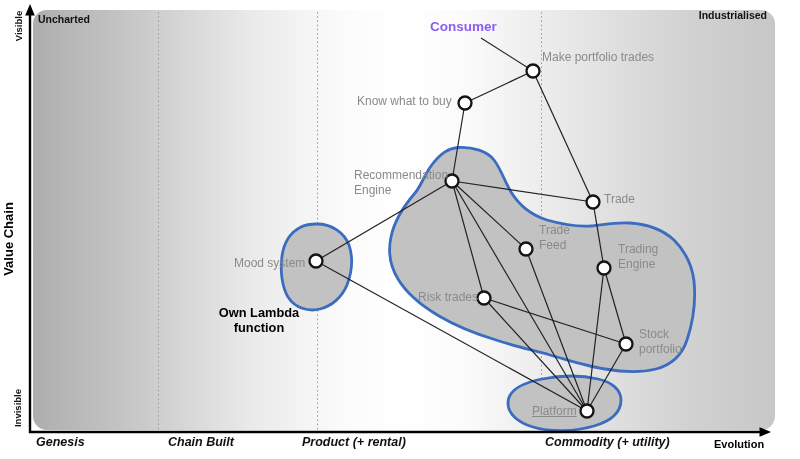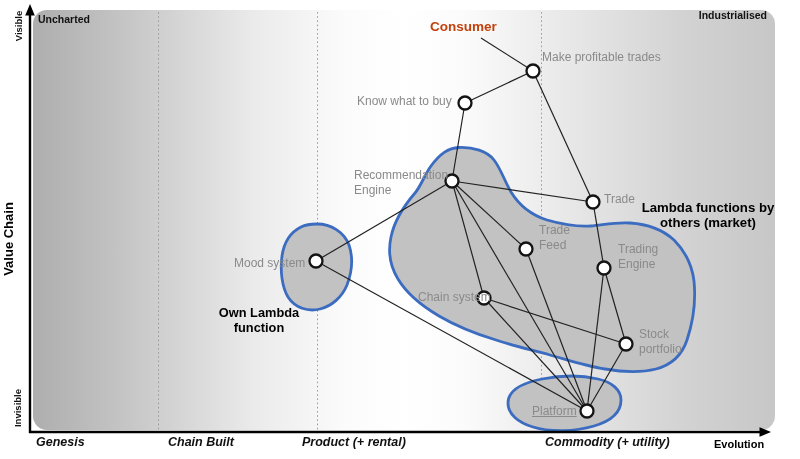--- a/index.html
+++ b/index.html
@@ -4,21 +4,21 @@
 <style>
   html,body{margin:0;padding:0;background:#ffffff;}
   #stage{
     position:relative;width:800px;height:459px;overflow:hidden;
     font-family:"Liberation Sans", sans-serif;background:#ffffff;
   }
   #map-svg{position:absolute;left:0;top:0;}
   .lbl{position:absolute;white-space:pre-line;line-height:14px;}
   .corner-lbl{font-size:10.5px;font-weight:bold;color:#111;}
   .node-label{color:#8a8a8a;font-size:12px;line-height:14.5px;}
-  .node-label.emphasis{color:#c2410c;font-weight:bold;font-size:13.5px;}
+  .node-label.emphasis{color:#8b5cf6;font-weight:bold;font-size:13.5px;}
   .group-label{font-weight:bold;color:#000;font-size:12.8px;line-height:14.5px;text-align:center;}
   .stage-label{font-style:italic;font-weight:600;font-size:12.5px;color:#111;}
   .evolution-label{font-weight:bold;font-size:11px;color:#000;}
   .rot{transform:rotate(-90deg);text-align:center;}
   .value-chain{font-weight:bold;font-size:13px;color:#000;}
   .vis-label{font-weight:600;font-size:9.5px;color:#111;}
   .amazon-label{text-align:right;}
 </style>
 </head>
 <body>
@@ -124,43 +124,41 @@
     <g stroke="#000" stroke-width="2.4">
       <line x1="30" y1="433" x2="30" y2="13"></line>
       <line x1="29" y1="432" x2="761" y2="432"></line>
     </g>
     <polygon points="30,4 25.2,15.5 34.8,15.5" fill="#000"></polygon>
     <polygon points="771,432 759.5,427.2 759.5,436.8" fill="#000"></polygon>
   </svg>
 
   <div id="labels-layer">
       <div class="lbl node-label emphasis" style="left: 430px; top: 20px;">Consumer</div>
-      <div class="lbl node-label" style="left: 542px; top: 50px;">Make profitable trades</div>
+      <div class="lbl node-label" style="left: 542px; top: 50px;">Make portfolio trades</div>
       <div class="lbl node-label" style="left: 357px; top: 94px;">Know what to buy</div>
       <div class="lbl node-label" style="left: 354px; top: 168px;">Recommendation
 Engine</div>
       <div class="lbl node-label" style="left: 604px; top: 192px;">Trade</div>
       <div class="lbl node-label" style="left: 539px; top: 223px;">Trade
 Feed</div>
       <div class="lbl node-label" style="left: 618px; top: 242px;">Trading
 Engine</div>
       <div class="lbl node-label" style="left: 234px; top: 256px;">Mood system</div>
-      <div class="lbl node-label" style="left: 418px; top: 290px;">Chain system</div>
+      <div class="lbl node-label" style="left: 418px; top: 290px;">Risk trades</div>
       <div class="lbl node-label" style="left: 639px; top: 327px;">Stock
 portfolio</div>
       <div class="lbl node-label" style="left: 532px; top: 404px; text-decoration: underline;">Platform</div>
     </div>
 
   <div class="lbl corner-lbl" style="left:38px;top:12px;">Uncharted</div>
   <div class="lbl corner-lbl" style="right:33px;top:8px;">Industrialised</div>
 
   <div class="lbl group-label" style="left:199px;top:306px;width:120px;">Own Lambda
 function</div>
-  <div class="lbl group-label" style="left:633px;top:201px;width:150px;font-size:13.2px;">Lambda functions by
-others (market)</div>
 
   <div class="lbl rot value-chain" style="left:-37px;top:232px;width:92px;">Value Chain</div>
   <div class="lbl rot vis-label" style="left:-6px;top:19px;width:50px;">Visible</div>
   <div class="lbl rot vis-label" style="left:-10px;top:401px;width:56px;">Invisible</div>
 
   <div class="lbl stage-label" style="left:36px;top:435px;">Genesis</div>
   <div class="lbl stage-label" style="left:168px;top:435px;">Chain Built</div>
   <div class="lbl stage-label" style="left:302px;top:435px;">Product (+ rental)</div>
   <div class="lbl stage-label" style="left:545px;top:435px;">Commodity (+ utility)</div>
   <div class="lbl evolution-label" style="left:714px;top:437px;">Evolution</div>

